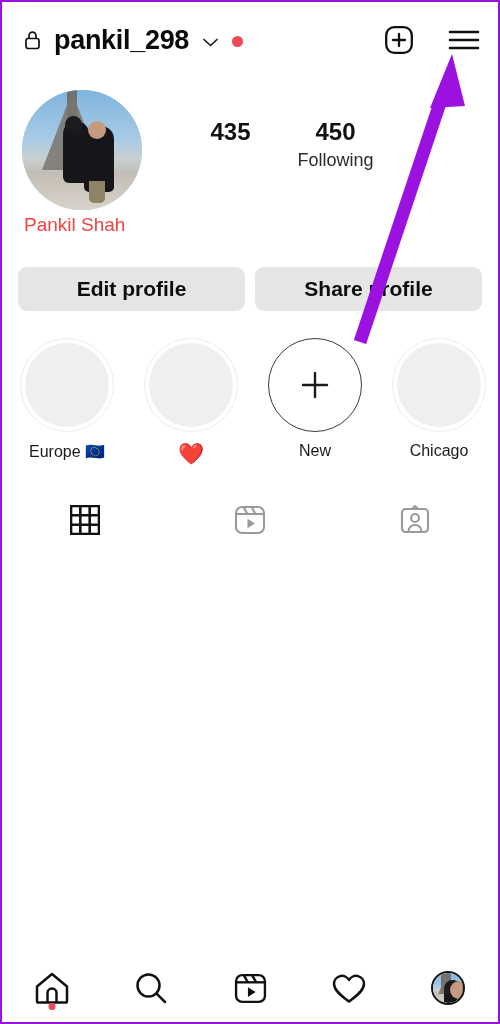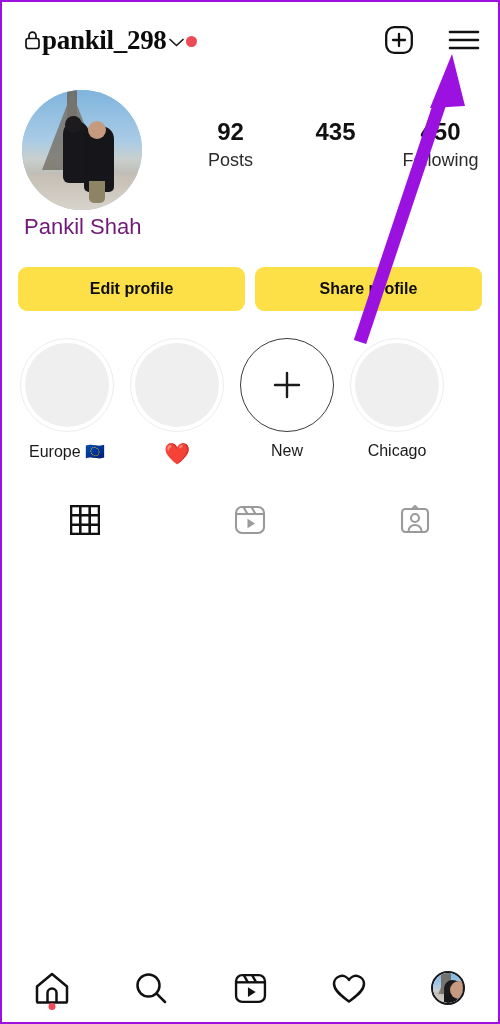--- a/index.html
+++ b/index.html
@@ -27,23 +27,22 @@
     top: 0; left: 0;
     width: 496px;
     height: 76px;
     display: flex;
     align-items: center;
     padding: 0 18px 0 22px;
   }
   .hdr-left {
     display: flex;
     align-items: center;
-    gap: 1px;
+    gap: 13px;
     flex: 1;
-    font-family: Liberation Serif, serif;
   }
   #lock-icon { width: 17px; height: 20px; display: block; }
   #username {
     font-size: 27px;
     font-weight: bold;
     color: #0b0b0b;
     letter-spacing: -0.3px;
     line-height: 1;
   }
   #chevron-down-icon { width: 17px; height: 11px; display:block; margin-top: 4px; }
@@ -130,22 +129,22 @@
   .avatar-photo .leg {
     position: absolute; left: 56%; top: 76%;
     width: 16px; height: 22px;
     background: #8d8466;
     border-radius: 0 0 5px 5px;
   }
 
   #profile-name {
     position: absolute;
     left: 22px; top: 212px;
-    font-size: 22px;
-    color: #701a75;
+    font-size: 19px;
+    color: #ef4444;
   }
 
   #stats {
     display: flex;
     align-items: flex-start;
     margin-left: 36px;
     margin-top: 28px;
     flex: 1;
   }
   .stat {
@@ -168,38 +167,38 @@
   #action-buttons {
     position: absolute;
     top: 265px; left: 16px;
     width: 464px;
     display: flex;
     gap: 10px;
   }
   .action-btn {
     flex: 1;
     height: 44px;
-    background: #fde047;
+    background: #e5e5e5;
     border: none;
     border-radius: 9px;
     font-family: "Liberation Sans", sans-serif;
-    font-size: 16px;
+    font-size: 21px;
     font-weight: bold;
     color: #0d0d0d;
     cursor: pointer;
   }
 
   
   #highlights {
     position: absolute;
     top: 336px; left: 0;
     width: 496px;
     display: flex;
     padding-left: 16px;
-    gap: 12px;
+    gap: 26px;
   }
   .highlight {
     width: 98px;
     display: flex;
     flex-direction: column;
     align-items: center;
     cursor: pointer;
   }
   .hl-ring {
     width: 94px; height: 94px;
@@ -336,24 +335,20 @@
         <div class="ground"></div>
         <div class="p1"></div>
         <div class="p1h"></div>
         <div class="p2"></div>
         <div class="p2h"></div>
         <div class="leg"></div>
       </div>
     </div>
     <div id="stats">
       <div class="stat">
-        <div class="stat-value">92</div>
-        <div class="stat-label">Posts</div>
-      </div>
-      <div class="stat">
         <div class="stat-value">435</div>
       </div>
       <div class="stat">
         <div class="stat-value">450</div>
         <div class="stat-label">Following</div>
       </div>
     </div>
   </div>
 
   <div id="profile-name">Pankil Shah</div>

